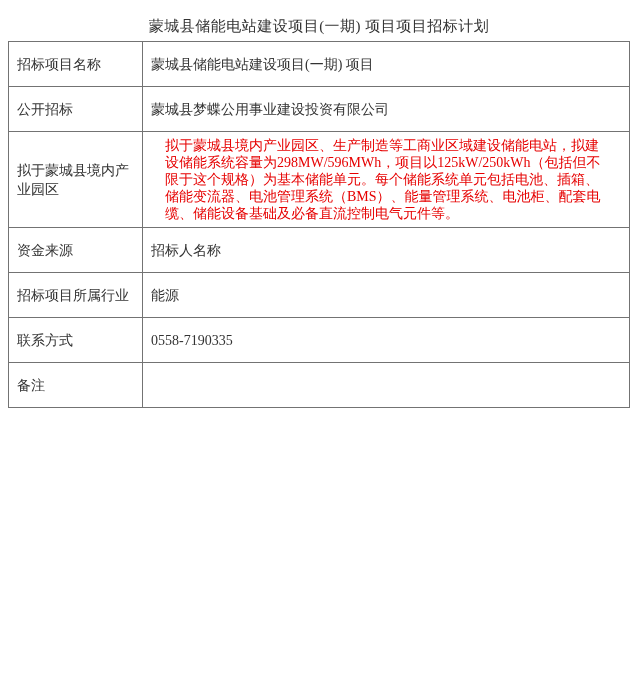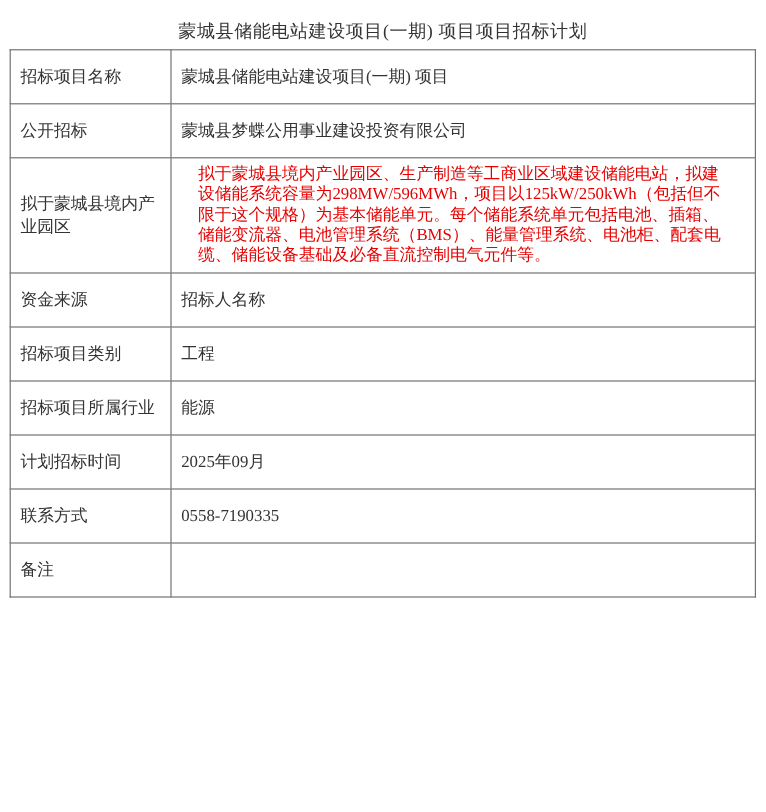--- a/index.html
+++ b/index.html
@@ -67,30 +67,22 @@
         </tr>
         <tr class="plan-row">
           <td class="label-cell">拟于蒙城县境内产业园区</td>
           <td class="value-cell red-text">拟于蒙城县境内产业园区、生产制造等工商业区域建设储能电站，拟建设储能系统容量为298MW/596MWh，项目以125kW/250kWh（包括但不限于这个规格）为基本储能单元。每个储能系统单元包括电池、插箱、储能变流器、电池管理系统（BMS）、能量管理系统、电池柜、配套电缆、储能设备基础及必备直流控制电气元件等。</td>
         </tr>
         <tr class="plan-row">
           <td class="label-cell">资金来源</td>
           <td class="value-cell">招标人名称</td>
         </tr>
         <tr class="plan-row">
-          <td class="label-cell">招标项目类别</td>
-          <td class="value-cell">工程</td>
-        </tr>
-        <tr class="plan-row">
           <td class="label-cell">招标项目所属行业</td>
           <td class="value-cell">能源</td>
-        </tr>
-        <tr class="plan-row">
-          <td class="label-cell">计划招标时间</td>
-          <td class="value-cell">2025年09月</td>
         </tr>
         <tr class="plan-row">
           <td class="label-cell">联系方式</td>
           <td class="value-cell">0558-7190335</td>
         </tr>
         <tr class="plan-row">
           <td class="label-cell">备注</td>
           <td class="value-cell"></td>
         </tr>
       </tbody>

